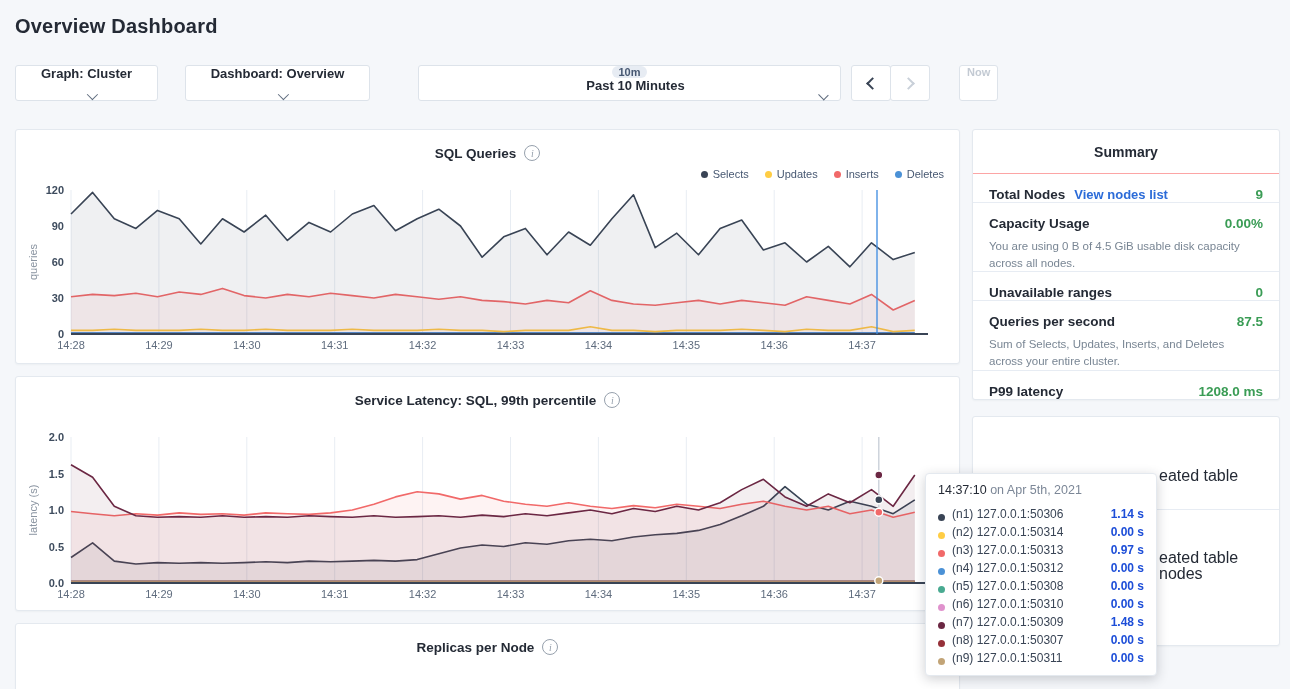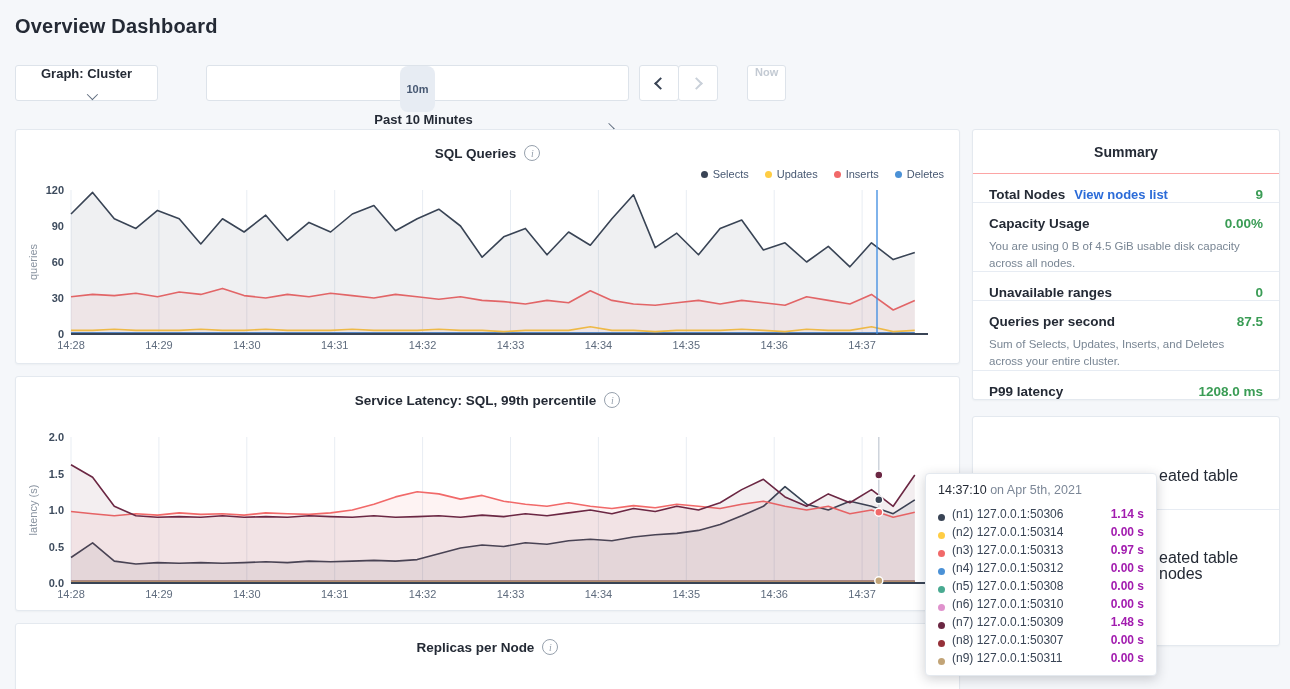--- a/index.html
+++ b/index.html
@@ -20,21 +20,21 @@
     display: flex; align-items: center; cursor: pointer; font-family: inherit; flex-direction: column;
   }
   .dd-btn { padding: 0 12px; font-size: 13px; font-weight: bold; color: #242a35; }
   .dd-btn .chev { margin-left: 9px; }
   .chev { width: 8px; height: 8px; border-right: 1.5px solid #5f6c7e; border-bottom: 1.5px solid #5f6c7e;
           transform: rotate(45deg) translateY(-2px); display: inline-block; }
   #graph-dd { width: 143px; justify-content: space-between; }
   #dash-dd { width: 185px; margin-left: 27px; justify-content: space-between; }
   .time-picker { width: 423px; margin-left: 48px; padding: 0 14px; }
   .tp-badge { background: #e7ecf3; color: #475872; font-size: 11px; font-weight: bold;
-              border-radius: 8px; padding: 17px 6px; }
+              border-radius: 8px; padding: 0 6px; }
   .tp-label { font-size: 13px; font-weight: bold; margin-left: 12px; }
   .time-picker .chev { margin-left: auto; }
   .nav-group { display: flex; margin-left: 10px; }
   .sq-btn { width: 40px; justify-content: center; }
   .sq-btn + .sq-btn { margin-left: -1px; }
   .arrow { width: 9px; height: 9px; display: inline-block; }
   .arrow-left { border-left: 2px solid #394455; border-bottom: 2px solid #394455; transform: rotate(45deg); margin-left: 3px; }
   .arrow-right { border-right: 2px solid #c9d0d9; border-top: 2px solid #c9d0d9; transform: rotate(45deg); margin-right: 3px; }
   .now-btn { margin-left: 29px; padding: 0 7px; font-size: 11px; font-weight: bold; color: #c3cad3; }
 
@@ -84,32 +84,36 @@
   
   .hover-tooltip { position: absolute; left: 925px; top: 473px; width: 232px; z-index: 50;
                    background: #fff; border: 1px solid #e4e9ef; border-radius: 4px;
                    box-shadow: 0 3px 12px rgba(36,42,53,0.22); padding: 9px 12px 10px; }
   .tt-title { font-size: 12.5px; margin-bottom: 6px; }
   .tt-time { color: #242a35; }
   .tt-date { color: #7c8797; }
   .tt-row { display: flex; align-items: flex-end; height: 18px; }
   .tt-dot { width: 7px; height: 7px; border-radius: 50%; flex: none; }
   .tt-label { font-size: 12px; color: #394455; margin-left: 7px; white-space: nowrap; }
-  .tt-value { margin-left: auto; font-size: 12px; font-weight: bold; color: #a21caf; }
+  .tt-value { margin-left: auto; font-size: 12px; font-weight: bold; color: #1d4ed8; }
 </style>
 </head>
 <body>
 
 <div class="page">
 
   <h1 class="page-title">Overview Dashboard</h1>
 
   <div class="controls">
     <button class="dd-btn" id="graph-dd">
       <span>Graph: Cluster</span>
+      <span class="chev"></span>
+    </button>
+    <button class="dd-btn" id="dash-dd">
+      <span>Dashboard: Overview</span>
       <span class="chev"></span>
     </button>
     <div class="time-picker">
       <span class="tp-badge">10m</span>
       <span class="tp-label">Past 10 Minutes</span>
       <span class="chev"></span>
     </div>
     <div class="nav-group">
       <button class="sq-btn">
         <span class="arrow arrow-left"></span>

